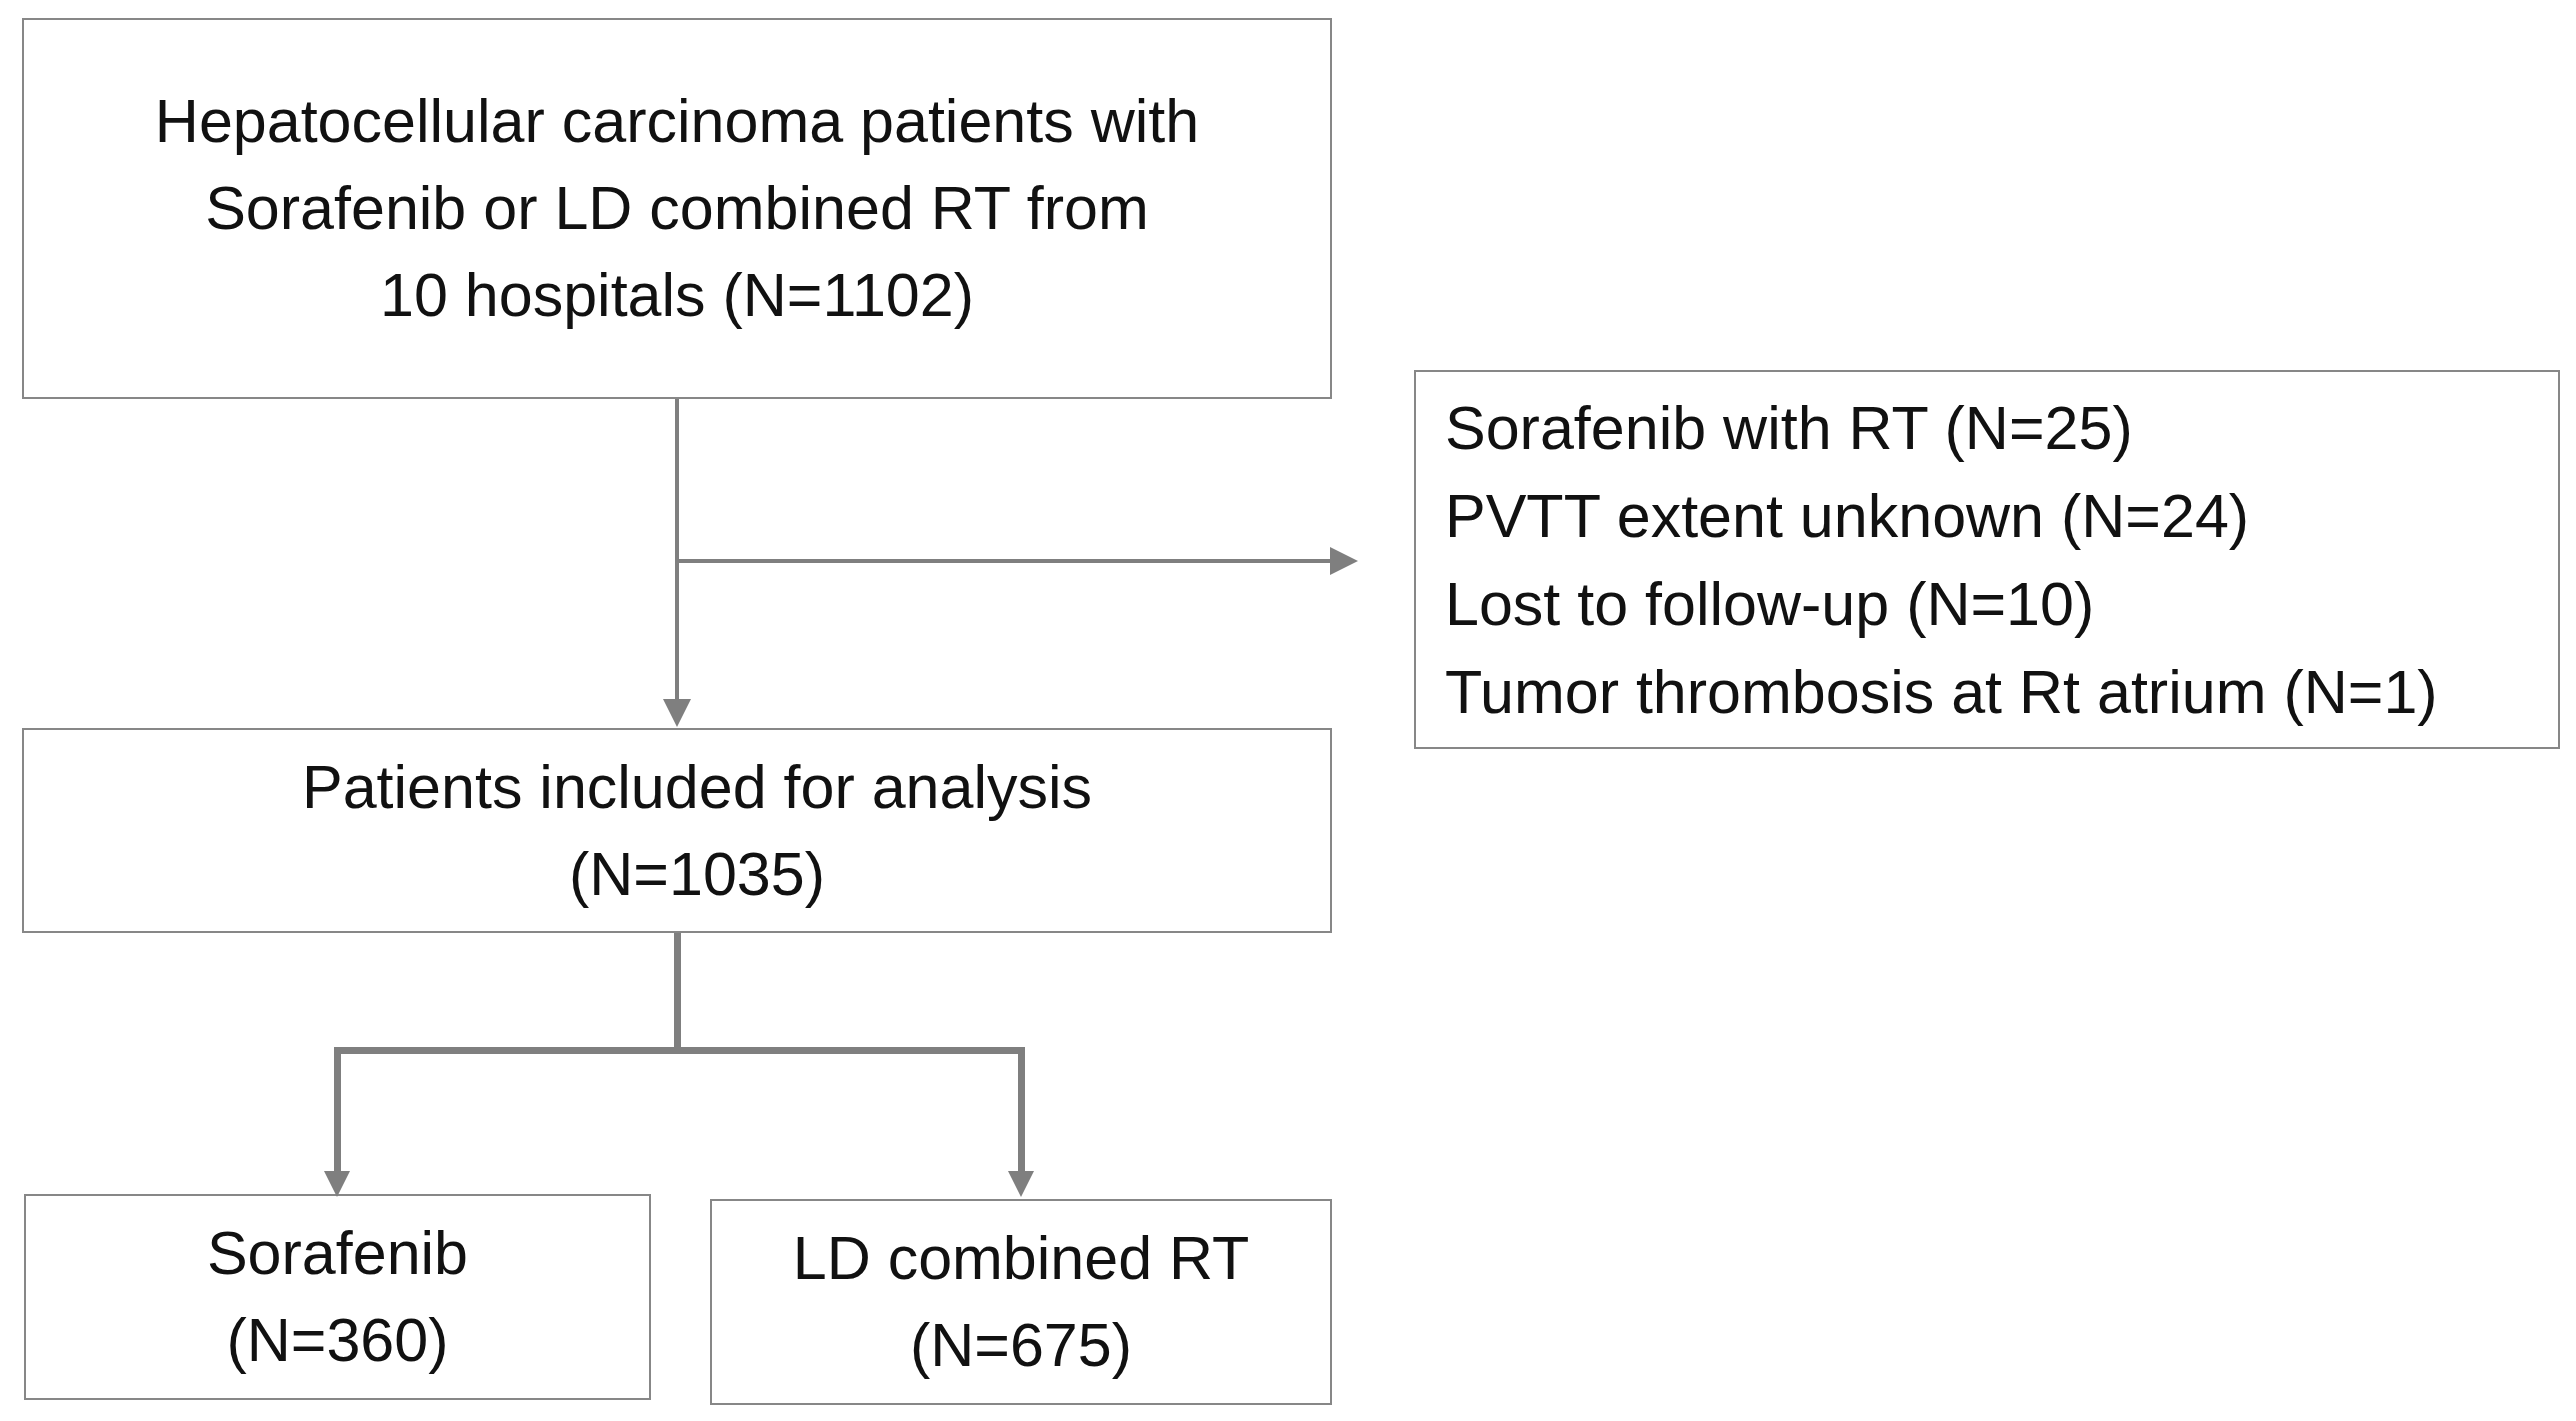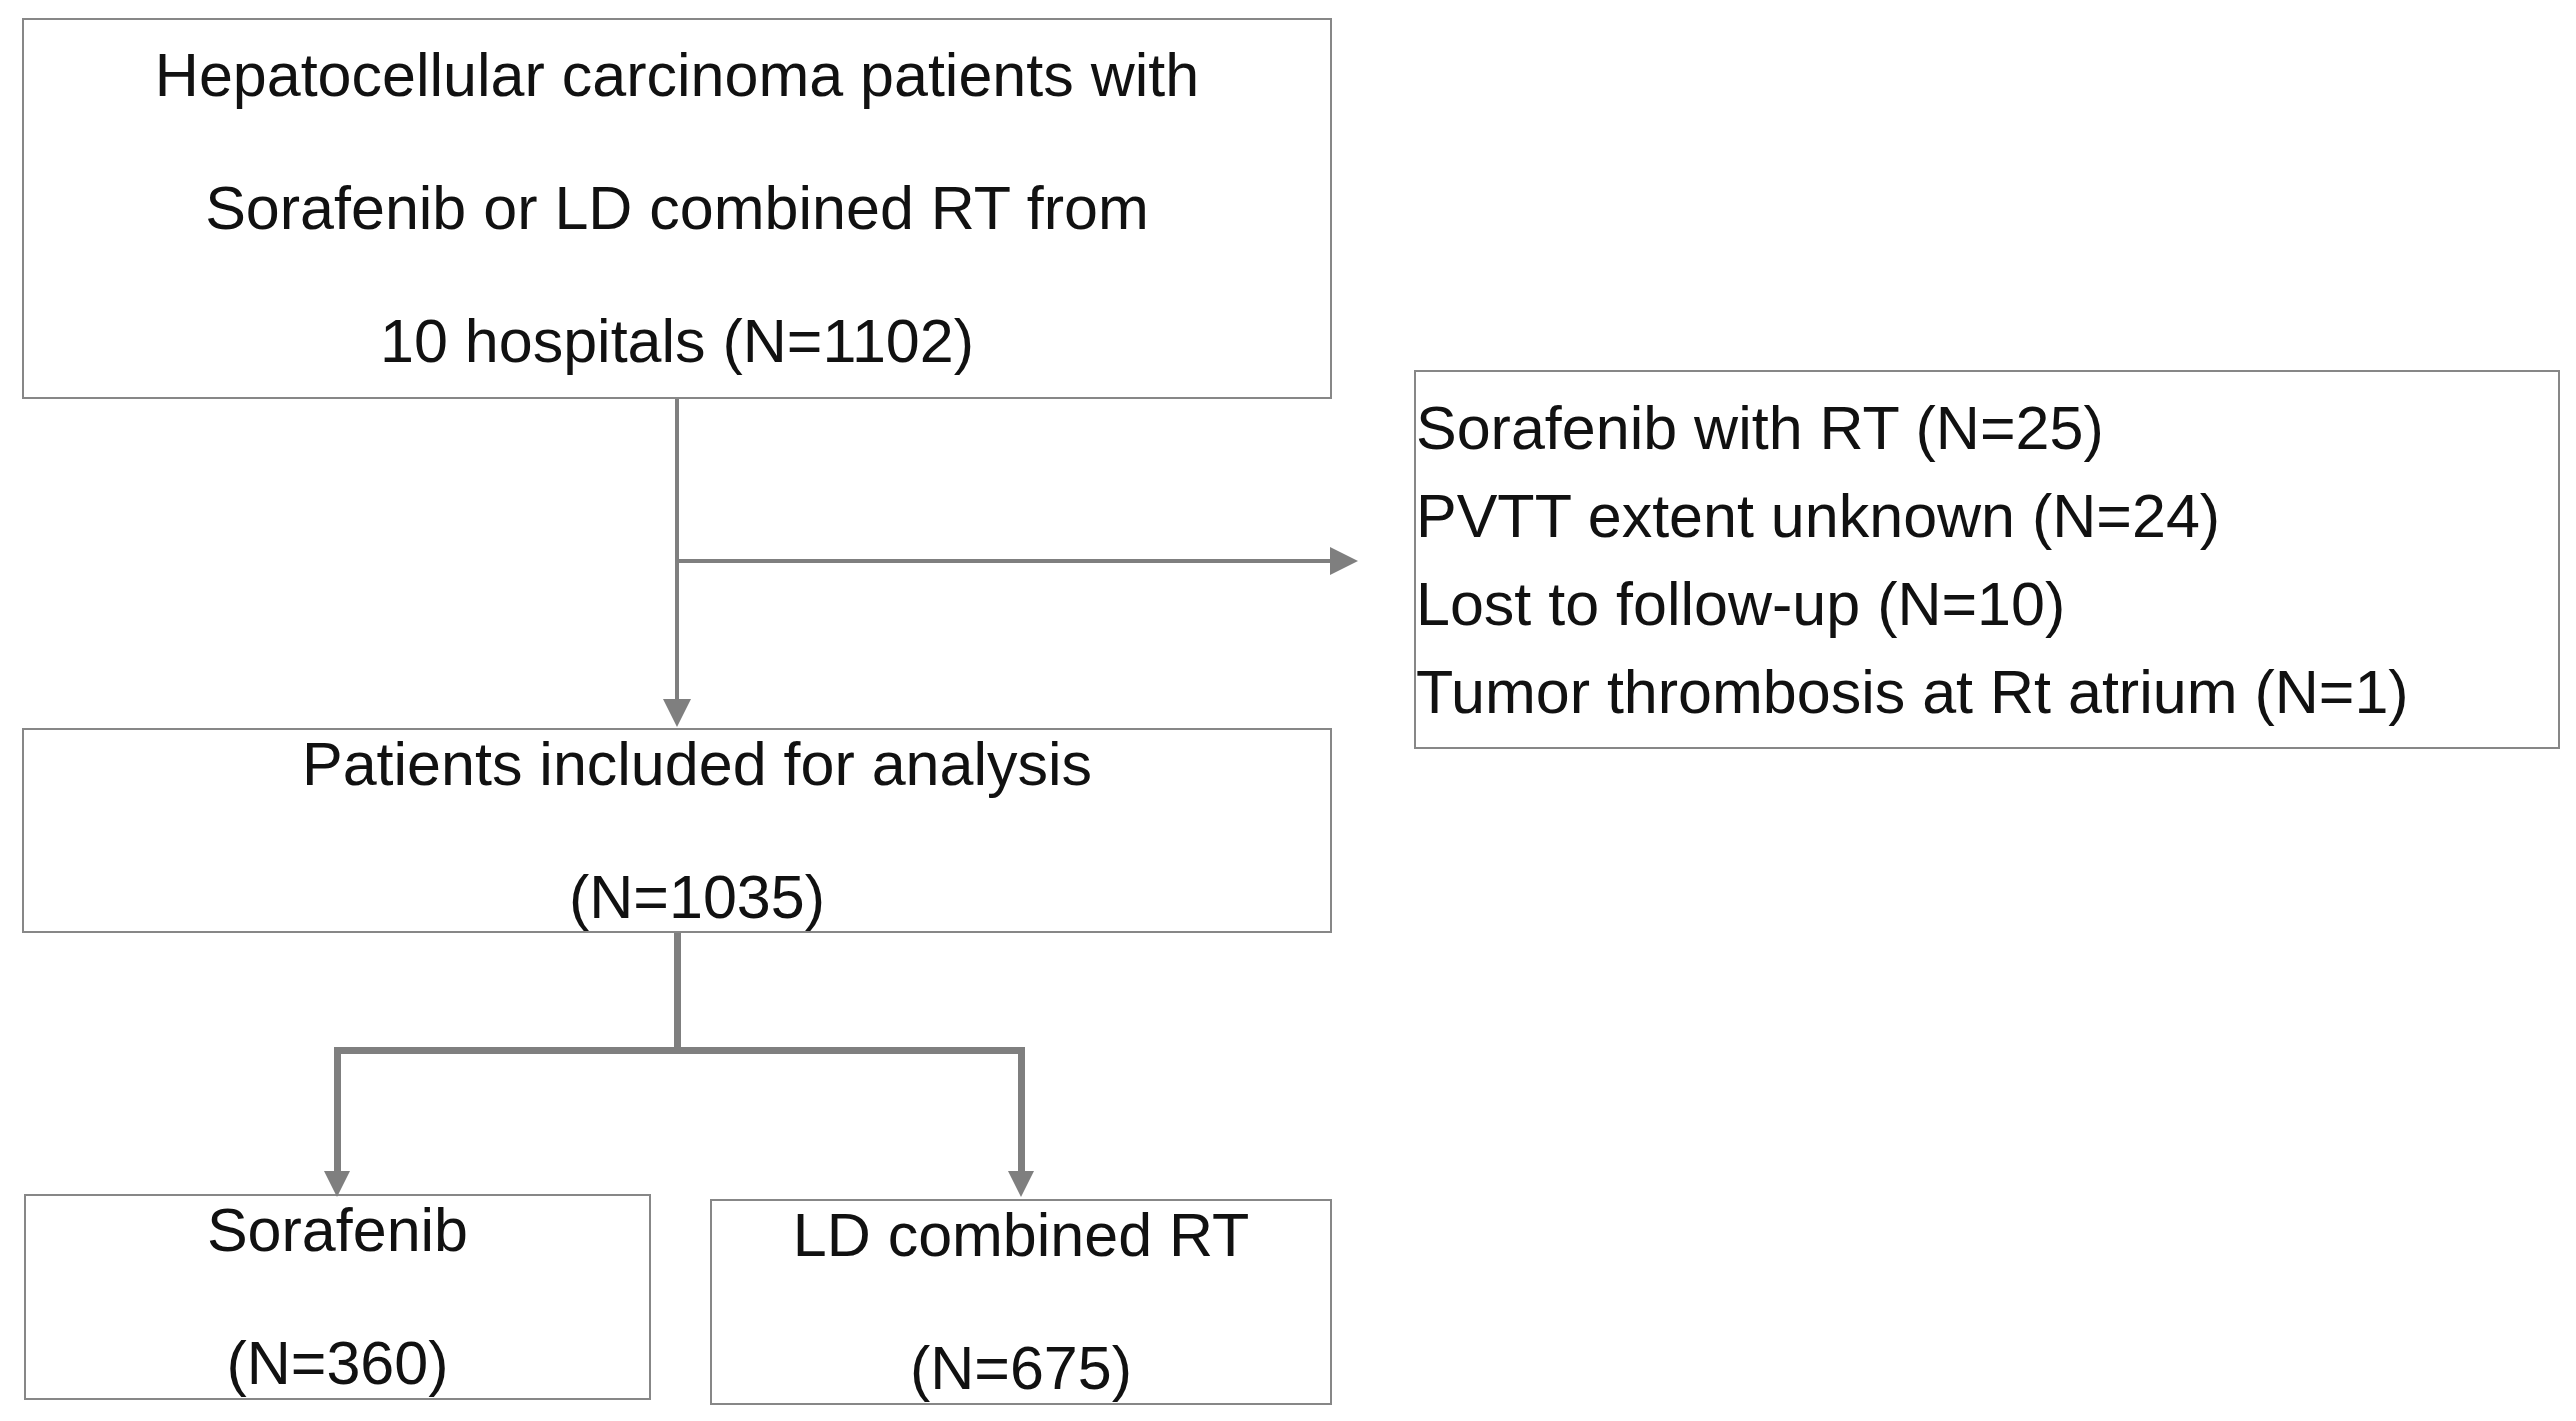--- a/index.html
+++ b/index.html
@@ -21,22 +21,22 @@
     box-sizing: border-box;
     background: #ffffff;
     border: 2.4px solid #878787;
     display: flex;
     flex-direction: column;
     justify-content: center;
     font-size: 61px;
     line-height: 87px;
     white-space: nowrap;
   }
-  .flow-box.centered { align-items: center; text-align: center; gap: 46px; }
-  .flow-box.left-aligned { align-items: flex-start; text-align: left; line-height: 88px; }
+  .flow-box.centered { align-items: center; text-align: center; }
+  .flow-box.left-aligned { align-items: flex-start; text-align: left; padding-left: 29px; line-height: 88px; }
   .box-line { display: block; }
 
   .connector {
     position: absolute;
     background: #7f7f7f;
   }
   .arrowhead {
     position: absolute;
     width: 0;
     height: 0;

